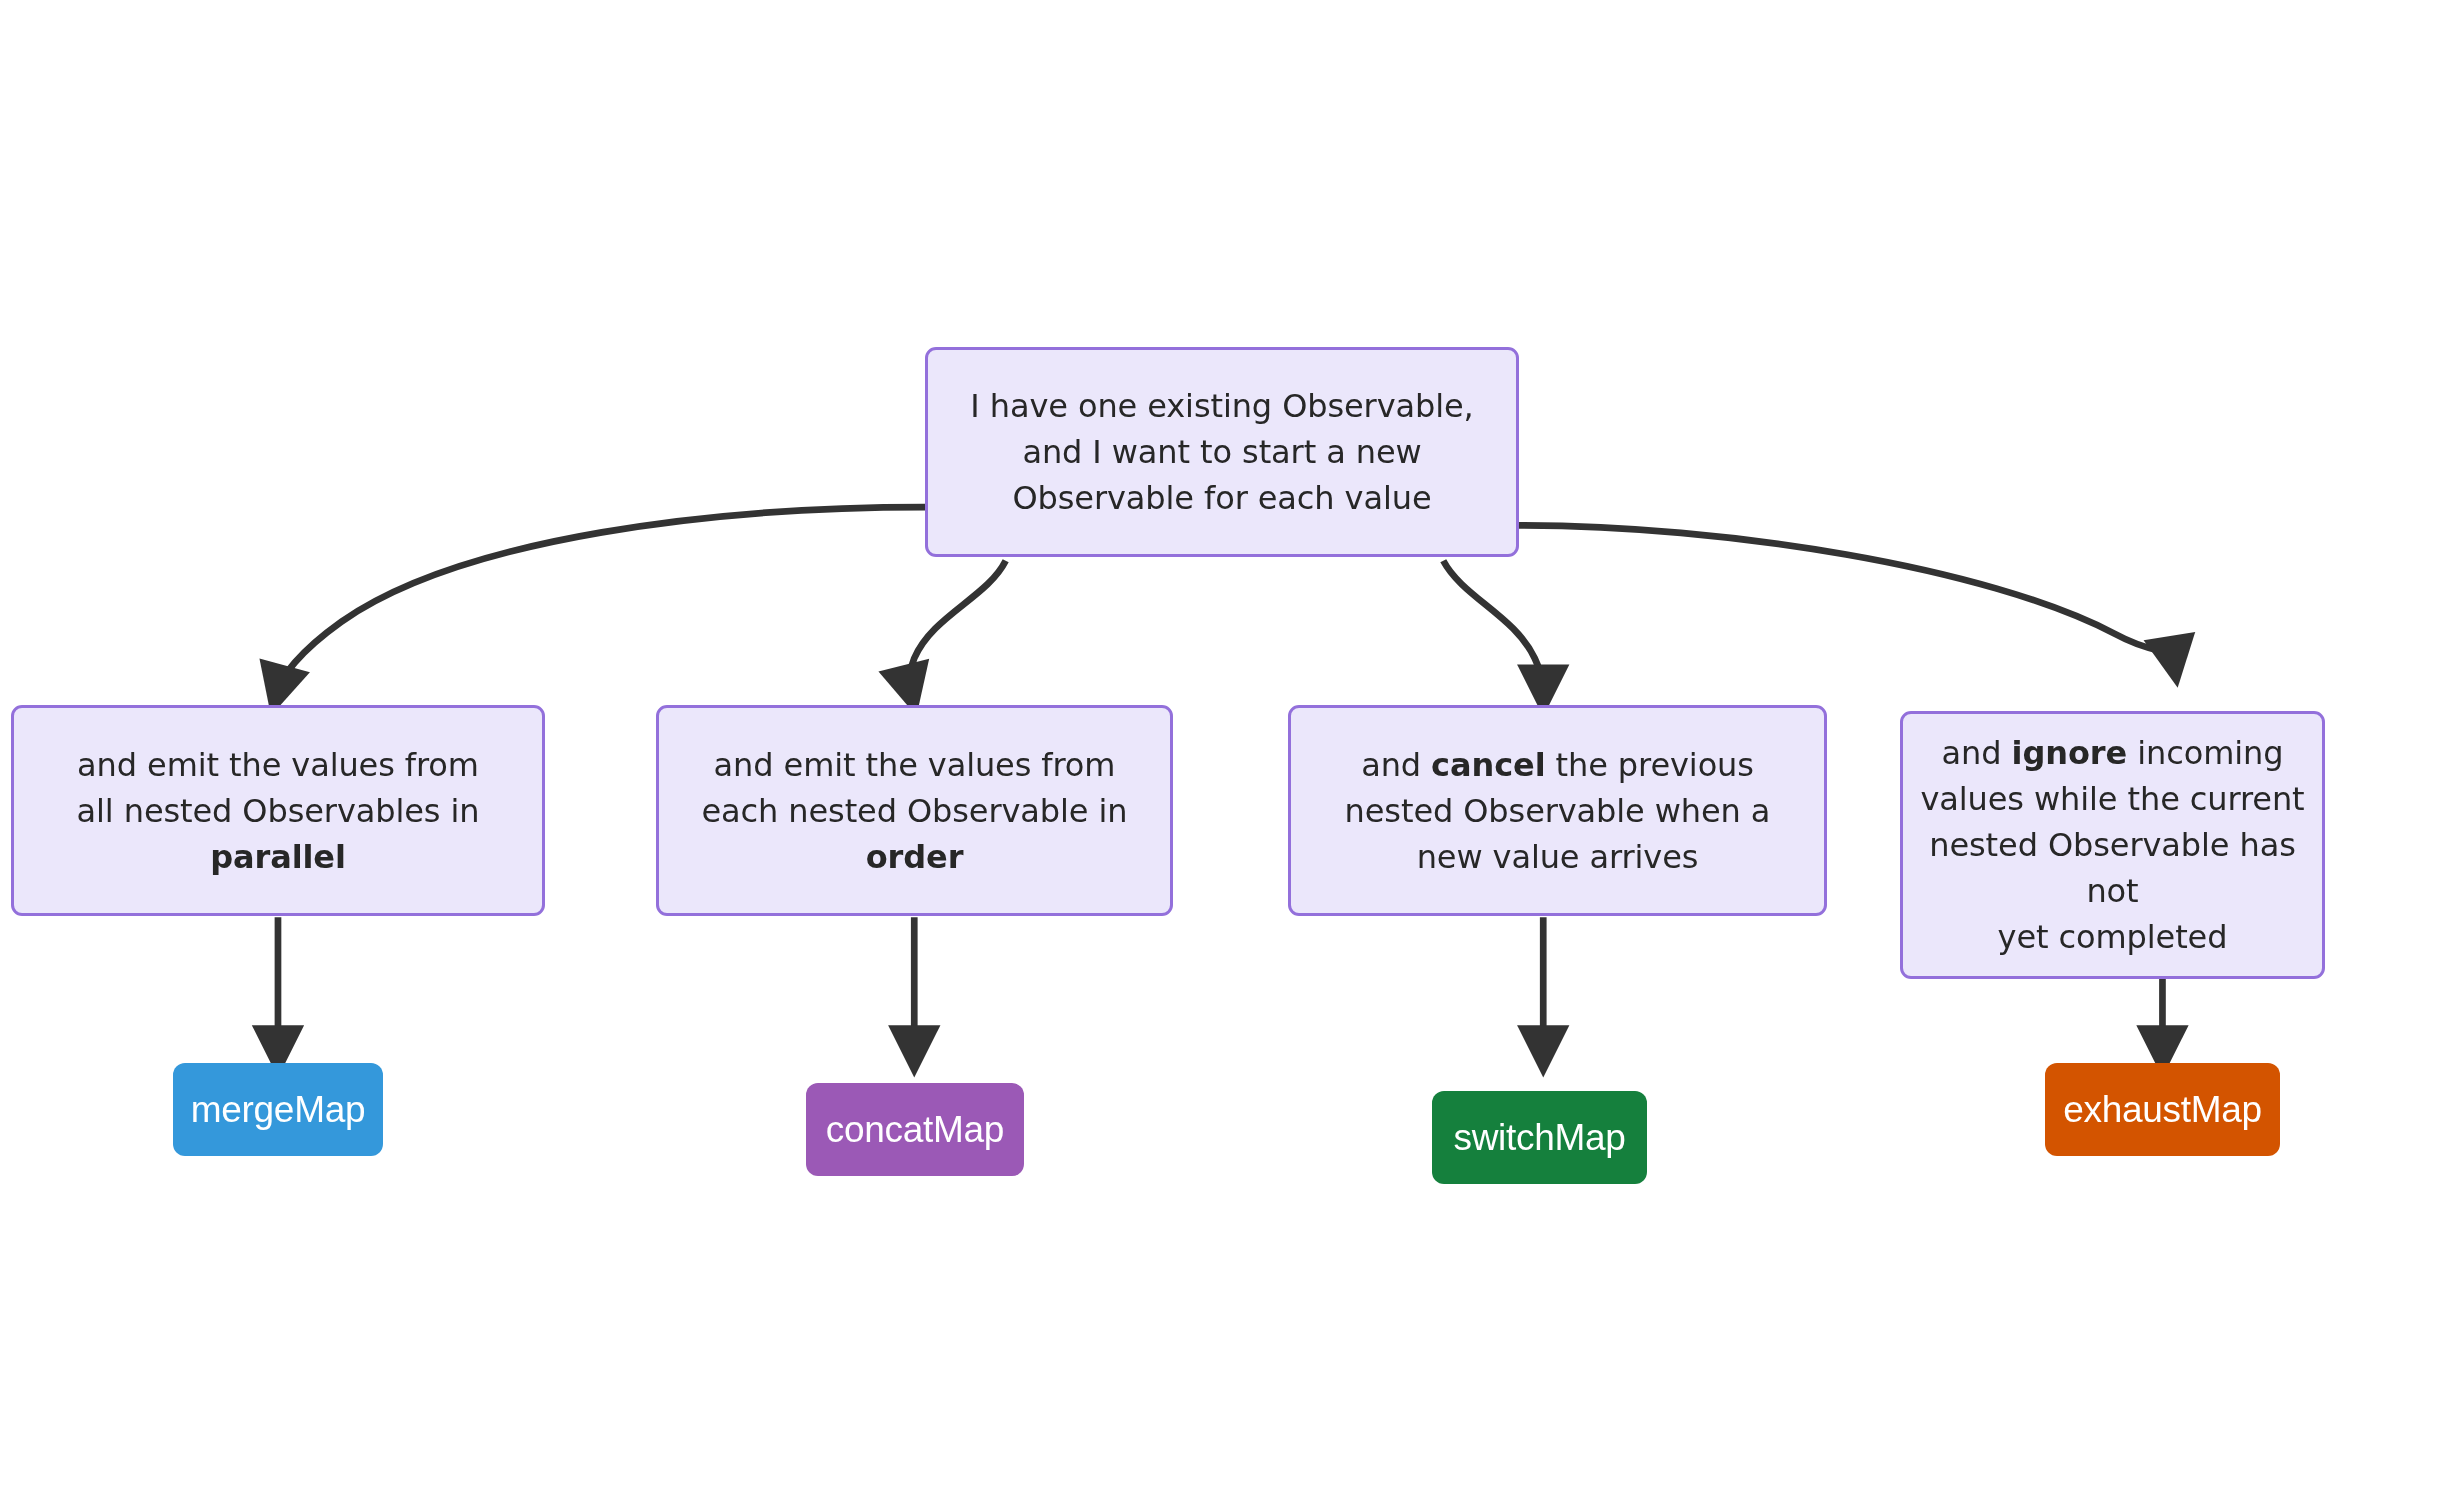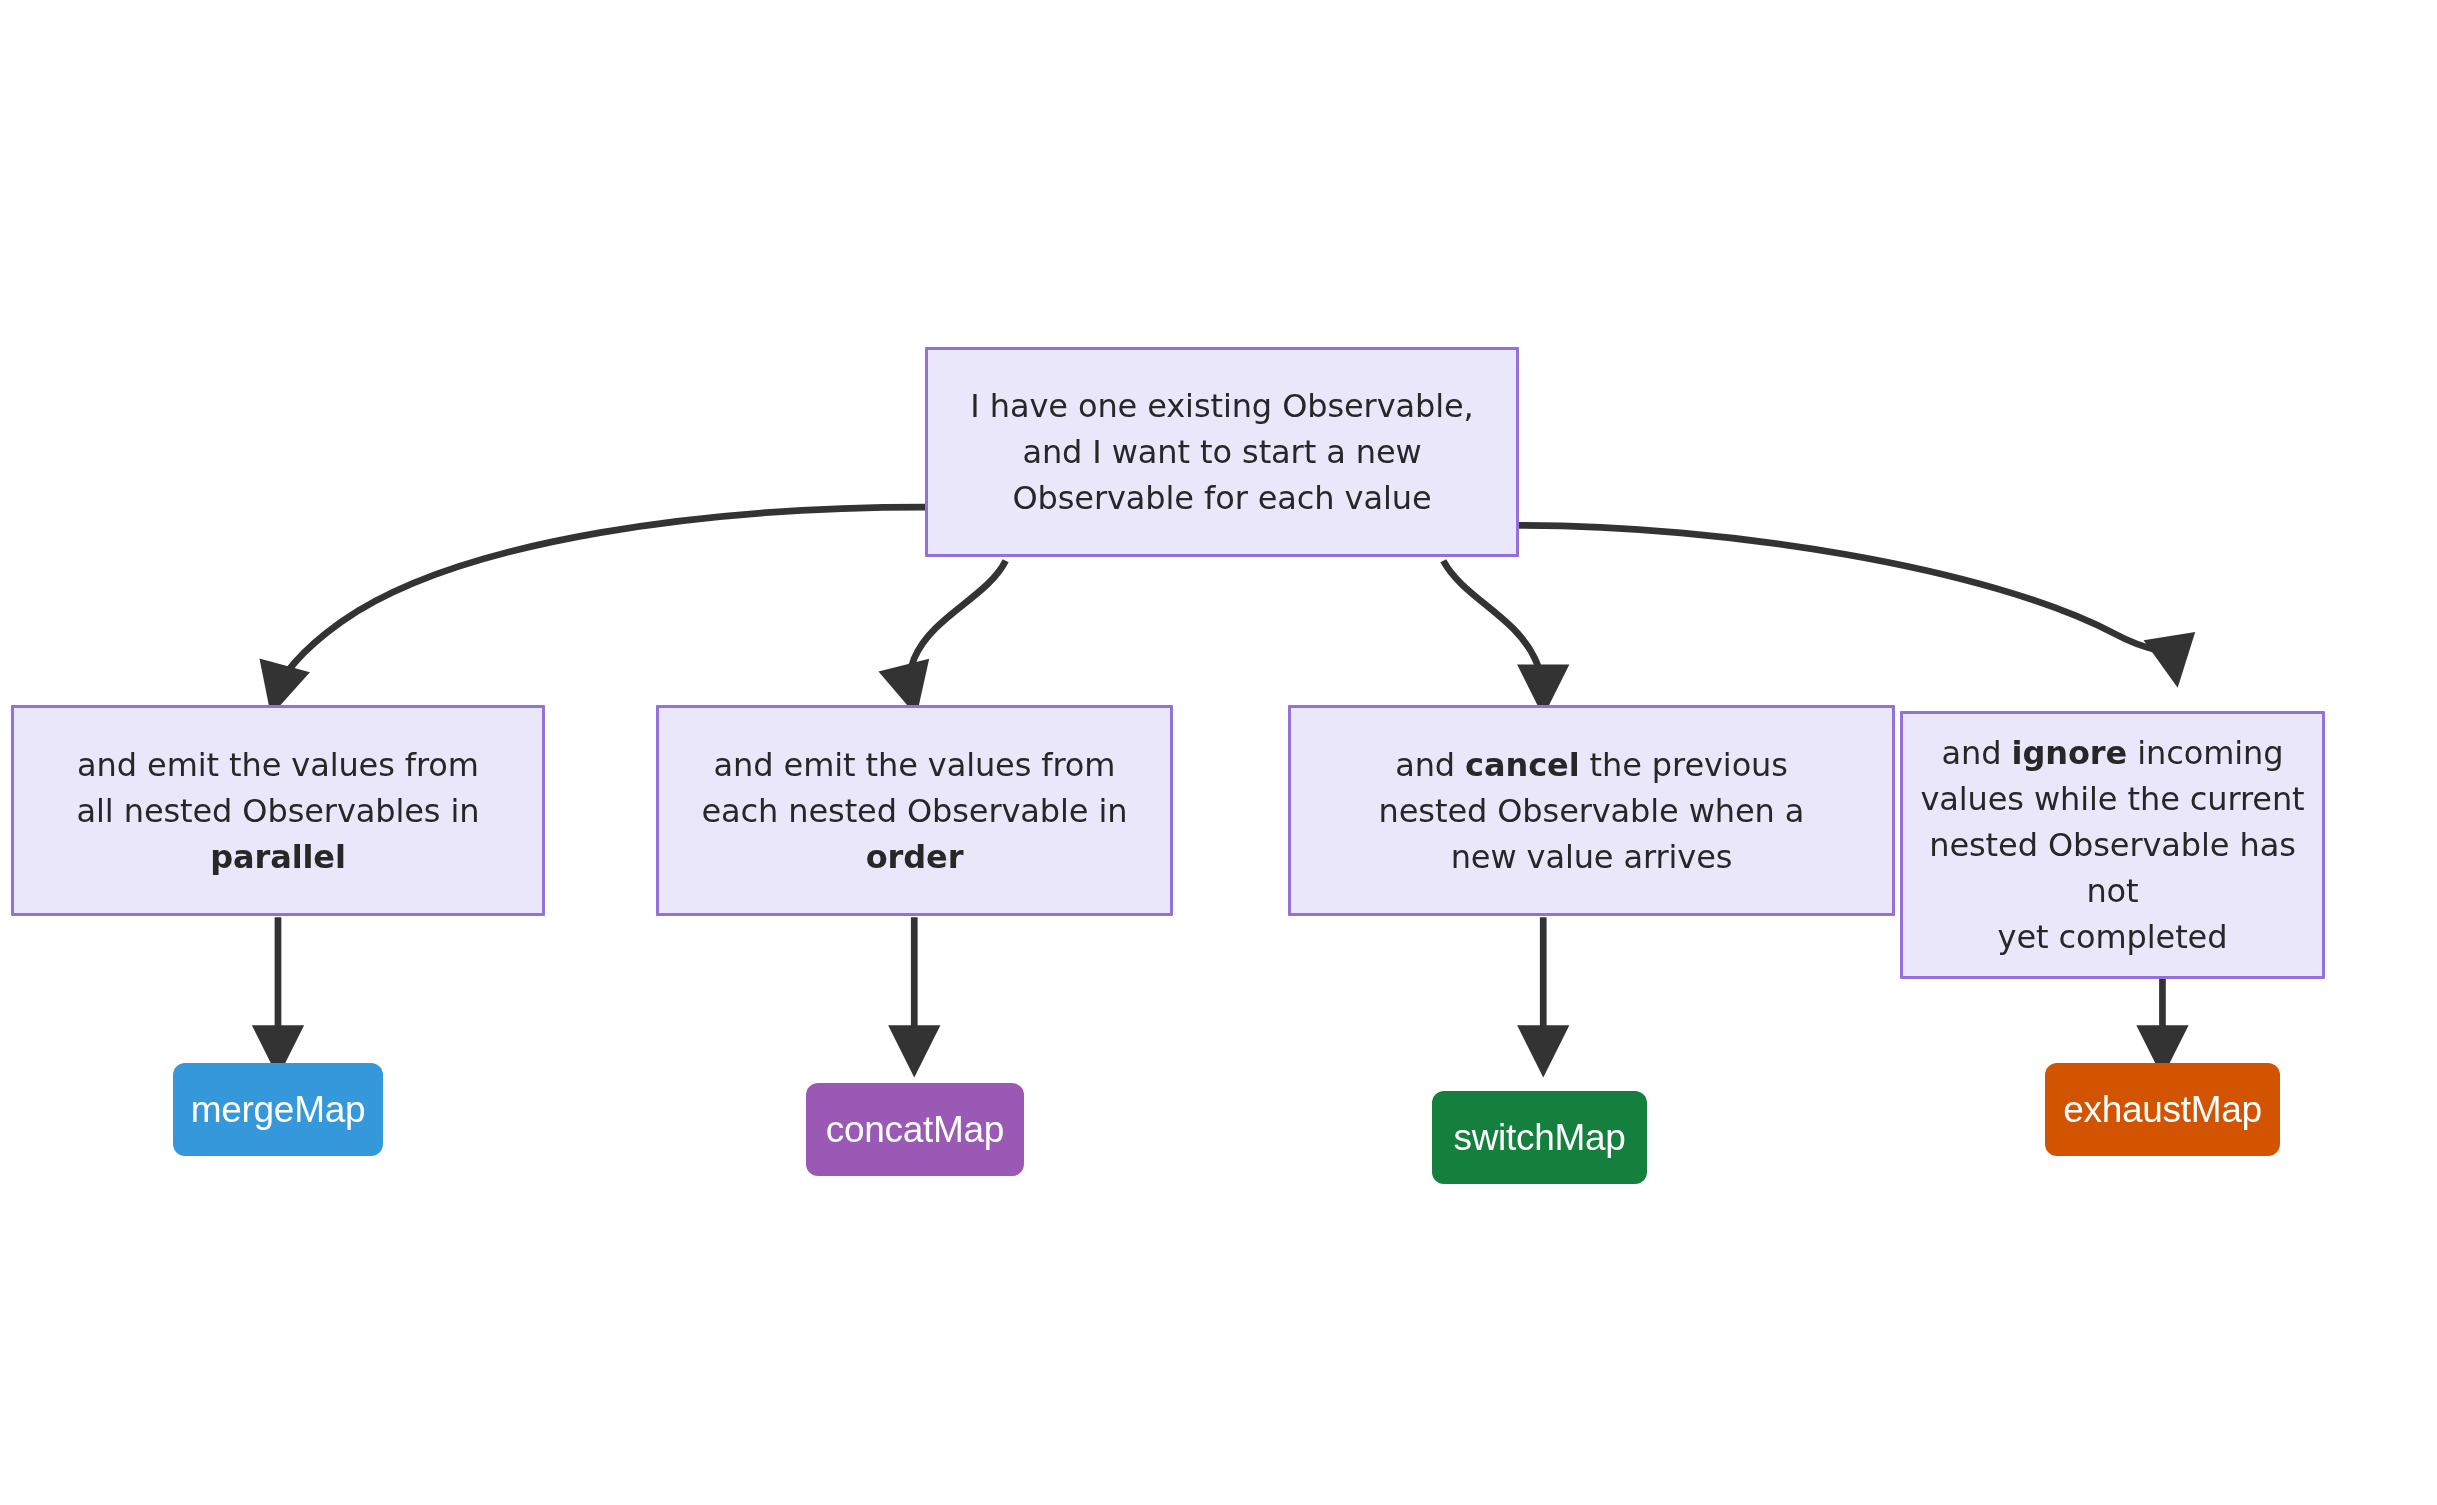--- a/index.html
+++ b/index.html
@@ -30,21 +30,21 @@
     box-sizing: border-box;
     display: flex;
     align-items: center;
     justify-content: center;
     text-align: center;
   }
   
   .node-desc {
     background: #ebe7fb;
     border: 3px solid #9370db;
-    border-radius: 1px;
+    border-radius: 11px;
     color: #272727;
     font-size: 32px;
     line-height: 46px;
     padding: 6.1px 13.4px;
     letter-spacing: -0.1px;
   }
   .node-desc .txt {
     display: block;
     width: 100%;
   }
@@ -94,21 +94,21 @@
   </div>
 
   <div class="node node-desc" style="left:11px; top:705px; width:534px; height:211px;">
     <span class="txt">and emit the values from<br>all nested Observables in<br><b>parallel</b></span>
   </div>
 
   <div class="node node-desc" style="left:656px; top:705px; width:517px; height:211px;">
     <span class="txt">and emit the values from<br>each nested Observable in<br><b>order</b></span>
   </div>
 
-  <div class="node node-desc" style="left:1288px; top:705px; width:607px; height:211px;">
+  <div class="node node-desc" style="left:1288px; top:705px; width:539px; height:211px;">
     <span class="txt">and <b>cancel</b> the previous<br>nested Observable when a<br>new value arrives</span>
   </div>
 
   <div class="node node-desc" style="left:1900px; top:711px; width:425px; height:268px;">
     <span class="txt">and <b>ignore</b> incoming<br>values while the current<br>nested Observable has not<br>yet completed</span>
   </div>
 
   <div class="node node-op" style="left:173px; top:1063px; width:210px; height:93px; background:#3498db;">
     <span>mergeMap</span>
   </div>

